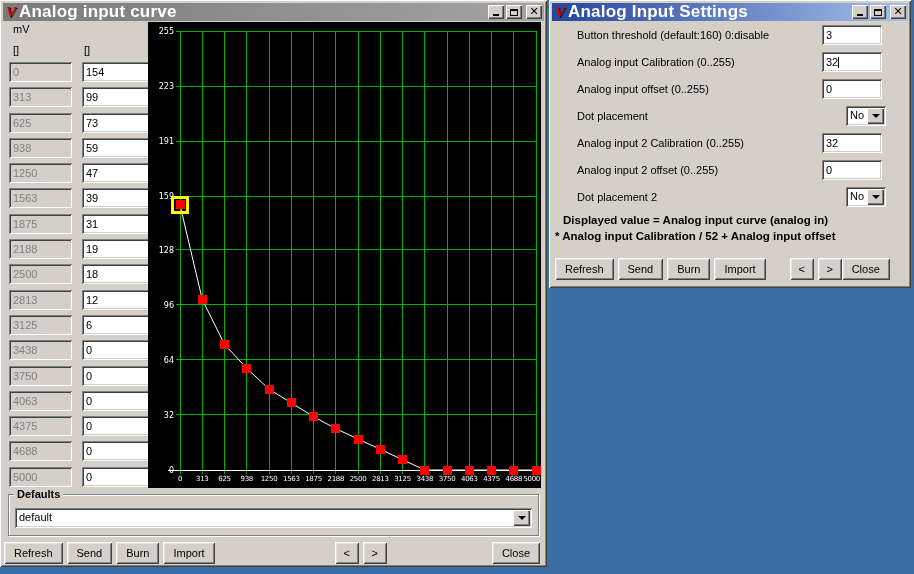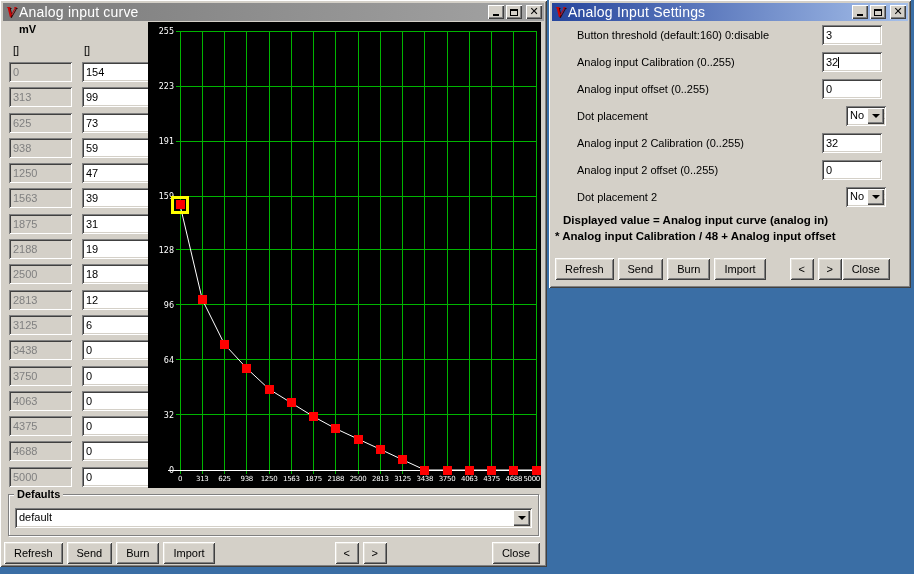--- a/index.html
+++ b/index.html
@@ -14,21 +14,21 @@
                 inset 2px 2px 0 #D4D0C8, inset -2px -2px 0 #808080;
   }
   .titlebar {
     position:absolute; left:3px; top:3px; right:3px; height:18px;
     display:flex; align-items:center; padding:0 2px;
   }
   .titlebar.inactive { background:linear-gradient(90deg,#7B7B7B,#A3A3A3); }
   .titlebar.active   { background:linear-gradient(90deg,#26459C,#A6C0EA); }
   .title-icon { color:#CC0606; font-family:"Liberation Serif",serif; font-weight:bold; font-style:italic;
     font-size:15px; line-height:14px; margin:0 3px 0 1px; text-shadow:1px 1px 0 #3c0000; }
-  .title-text { color:#FFFFFF; font-weight:normal; font-size:14px; letter-spacing:.2px;
+  .title-text { color:#FFFFFF; font-weight:bold; font-size:17px; letter-spacing:.2px;
     white-space:nowrap; overflow:hidden; flex:1; }
   .tb-btns { display:flex; gap:2px; }
   .tb-btn { width:16px; height:14px; background:#D4D0C8; display:flex; align-items:center; justify-content:center;
     box-shadow: inset 1px 1px 0 #FFFFFF, inset -1px -1px 0 #404040, inset -2px -2px 0 #808080; }
   .tb-btn.gap { margin-left:2px; }
   .g-min { width:6px; height:2px; background:#000; margin-top:6px; }
   .g-max { width:8px; height:7px; border:1px solid #000; border-top-width:2px; }
   .g-close { font-weight:bold; font-size:11px; line-height:10px; font-family:"DejaVu Sans",sans-serif; }
 
   
@@ -56,21 +56,21 @@
                 inset 2px 2px 0 #404040, inset -2px -2px 0 #D4D0C8; }
   .combo-text { position:absolute; left:4px; top:3px; font-size:11px; white-space:nowrap; }
   .combo-btn { position:absolute; right:2px; top:2px; bottom:2px; width:17px; background:#D4D0C8;
     display:flex; align-items:center; justify-content:center;
     box-shadow: inset 1px 1px 0 #FFFFFF, inset -1px -1px 0 #404040, inset -2px -2px 0 #808080; }
   .arrow-down { width:0; height:0; border-left:4px solid transparent; border-right:4px solid transparent;
     border-top:4px solid #000; }
 
   
   #win-curve { left:0; top:0; width:547px; height:567px; }
-  .lbl-mv { position:absolute; left:19px; top:23px; font-weight:bold; }
+  .lbl-mv { position:absolute; left:13px; top:23px; font-weight:normal; }
   .lbl-col1 { position:absolute; left:13px; top:44px; }
   .lbl-col2 { position:absolute; left:84px; top:44px; }
   #curve-rows { position:absolute; left:9px; top:62px; width:134px; }
   .trow { position:relative; height:20px; margin-bottom:5.3px; }
   .trow .mv-cell { position:absolute; left:0; width:63px; }
   .trow .val-cell { position:absolute; left:73px; width:76px; }
   #chart { position:absolute; left:148px; top:22px; width:393px; height:466px; background:#000; }
   .groupbox { position:absolute; left:8px; top:494px; width:531px; height:42px;
     border:1px solid #808080; box-shadow:1px 1px 0 #FFFFFF, inset 1px 1px 0 #FFFFFF; }
   .groupbox-label { position:absolute; left:5px; top:-7px; background:#D4D0C8; padding:0 3px; font-weight:bold; }
@@ -342,21 +342,21 @@
           <div class="combo">
             <span class="combo-text">No Dot</span>
             <span class="combo-btn">
               <span class="arrow-down"></span>
             </span>
           </div>
         </div>
       </div>
 
     <div class="note" id="note1">Displayed value = Analog input curve (analog in)</div>
-    <div class="note" id="note2">* Analog input Calibration / 48 + Analog input offset</div>
+    <div class="note" id="note2">* Analog input Calibration / 52 + Analog input offset</div>
 
     <div class="btnrow" id="settings-btnrow">
       <span class="btngroup" id="settings-actions">
           <button class="btn">Refresh</button>
           <button class="btn">Send</button>
           <button class="btn">Burn</button>
           <button class="btn">Import</button>
         </span>
       <span class="btngroup" id="settings-nav">
           <button class="btn btn-nav">&lt;</button>

